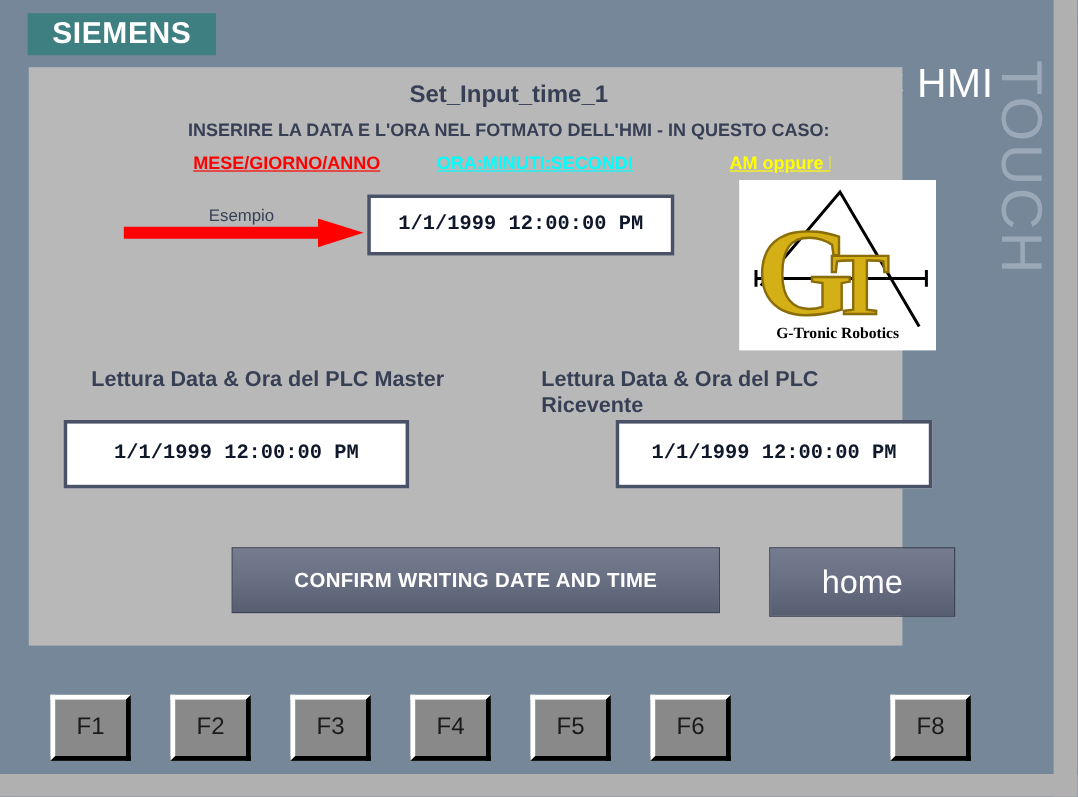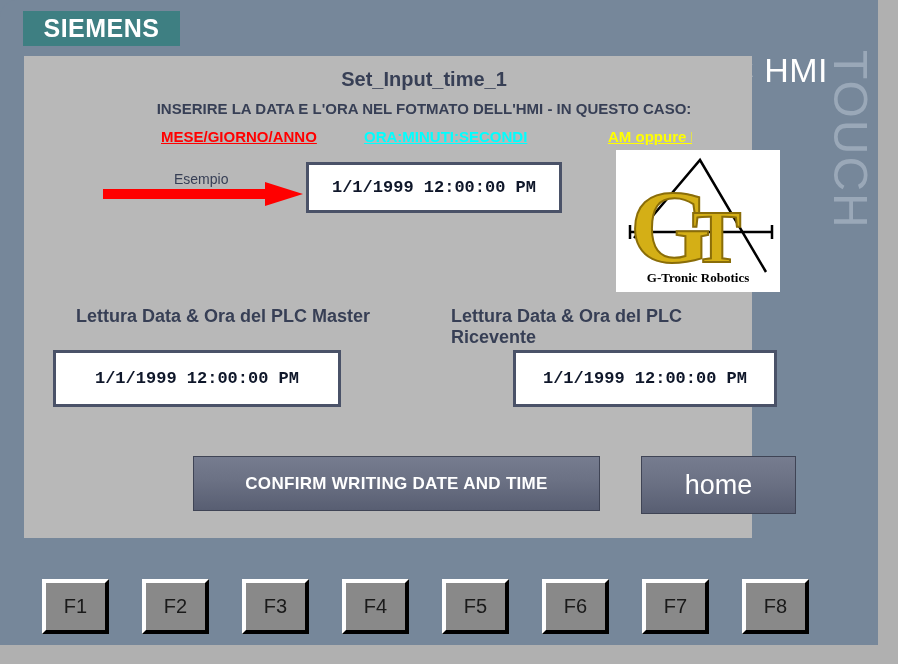--- a/index.html
+++ b/index.html
@@ -316,22 +316,19 @@
     </div>
   <div class="fkey" style="left:342px">
       <span>F4</span>
     </div>
   <div class="fkey" style="left:442px">
       <span>F5</span>
     </div>
   <div class="fkey" style="left:542px">
       <span>F6</span>
     </div>
-  <div class="fkey" style="left:642px">
-      <span>F7</span>
-    </div>
   <div class="fkey" style="left:742px">
       <span>F8</span>
     </div>
 
   <div class="bottom-bar"></div>
 
 </div>
 
 </body></html>

